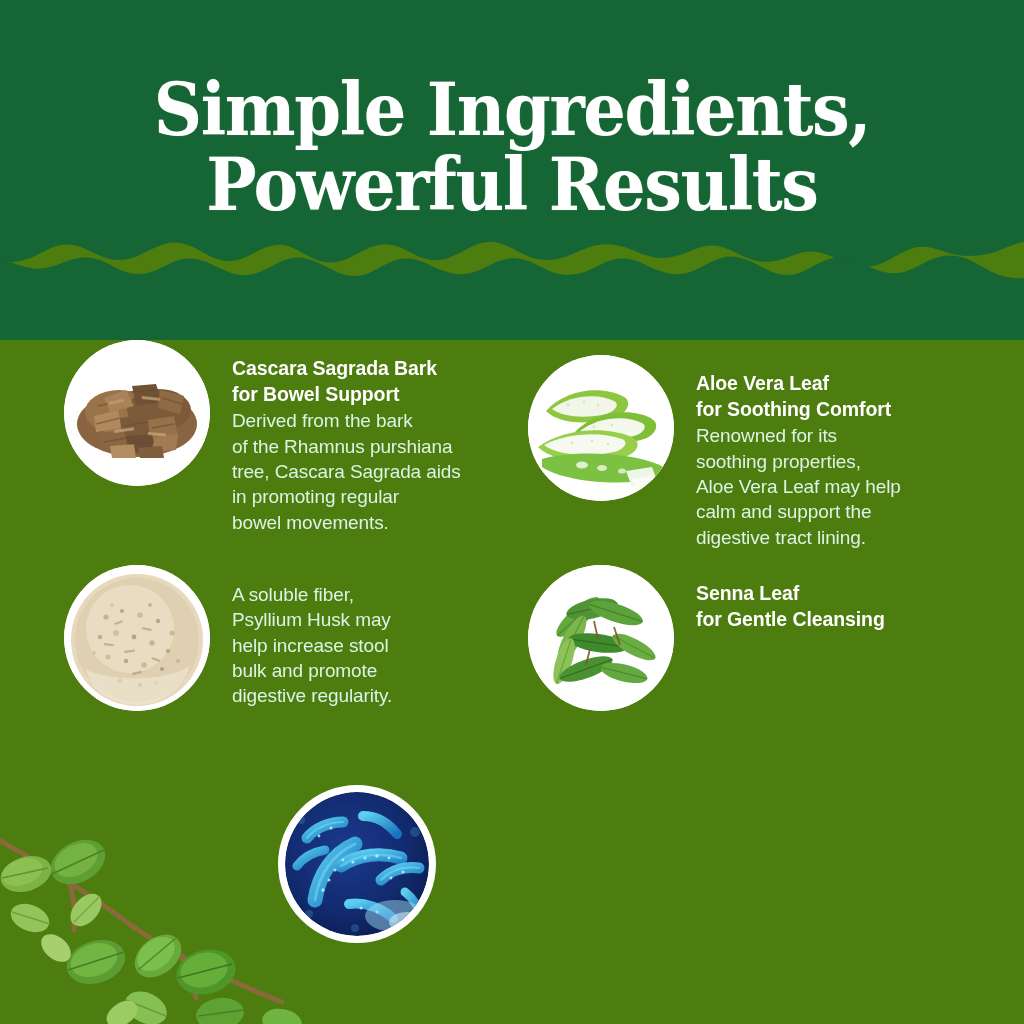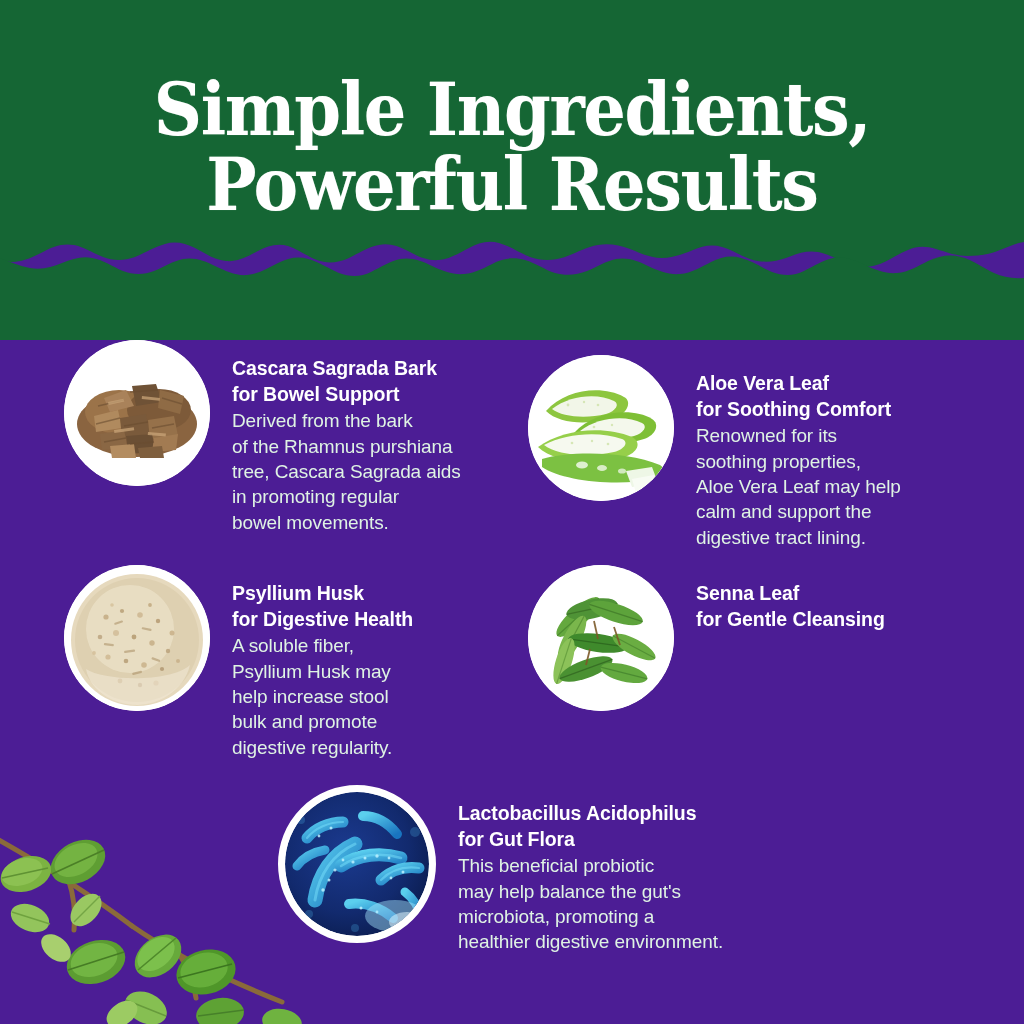--- a/index.html
+++ b/index.html
@@ -4,21 +4,21 @@
 <style>
   * { margin:0; padding:0; box-sizing:border-box; }
   html, body {
     width:1024px; height:1024px;
     font-family:"Liberation Sans", sans-serif;
     overflow:hidden;
   }
   #poster {
     position:relative;
     width:1024px; height:1024px;
-    background:#4c1d95;
+    background:#4d7c0f;
     overflow:hidden;
   }
   
   #header-band {
     position:absolute; left:0; top:0;
     width:1024px; height:340px;
     overflow:hidden;
     pointer-events:none;
   }
   #header-band svg { display:block; width:1024px; height:340px; }
@@ -307,22 +307,20 @@
             <rect x="60" y="86" width="11" height="2.2" rx="1" transform="rotate(-8 60 86)"></rect>
             <rect x="88" y="92" width="9" height="2.2" rx="1" transform="rotate(20 88 92)"></rect>
             <rect x="40" y="78" width="10" height="2.2" rx="1" transform="rotate(6 40 78)"></rect>
             <rect x="68" y="108" width="10" height="2.2" rx="1" transform="rotate(-14 68 108)"></rect>
           </g>
           <path d="M22,104 C40,116 106,118 126,100 C120,126 94,140 73,140 C50,140 26,126 22,104 Z" fill="#f3ecdc" opacity="0.5"></path>
         </svg>
       </div>
     </div>
     <div class="copy">
-      <div class="ing-title">Psyllium Husk
-for Digestive Health</div>
       <div class="ing-body">A soluble fiber,
 Psyllium Husk may
 help increase stool
 bulk and promote
 digestive regularity.</div>
     </div>
   </div>
 
   <div class="ing" id="ing-3">
     <div class="thumb">
@@ -433,28 +431,20 @@
           <ellipse cx="122" cy="130" rx="18" ry="10" fill="#e6faff" opacity="0.5"></ellipse>
           <g fill="#4aa9e0" opacity="0.28">
             <circle cx="24" cy="122" r="4"></circle>
               <circle cx="130" cy="40" r="5"></circle>
             <circle cx="70" cy="136" r="4"></circle>
               <circle cx="16" cy="28" r="4"></circle>
           </g>
         </svg>
       </div>
     </div>
-    <div class="copy">
-      <div class="ing-title">Lactobacillus Acidophilus
-for Gut Flora</div>
-      <div class="ing-body">This beneficial probiotic
-may help balance the gut's
-microbiota, promoting a
-healthier digestive environment.</div>
-    </div>
   </div>
 
   <div id="branch">
     <svg viewBox="0 0 360 200" width="360" height="200">
       <g stroke="#8a6a3a" stroke-width="5" fill="none" stroke-linecap="round">
         <path d="M6,8 C60,38 110,70 150,100"></path>
         <path d="M150,100 C190,128 240,152 300,176"></path>
         <path d="M86,52 C92,70 94,86 92,104"></path>
         <path d="M196,126 C206,142 212,156 214,172"></path>
       </g>

